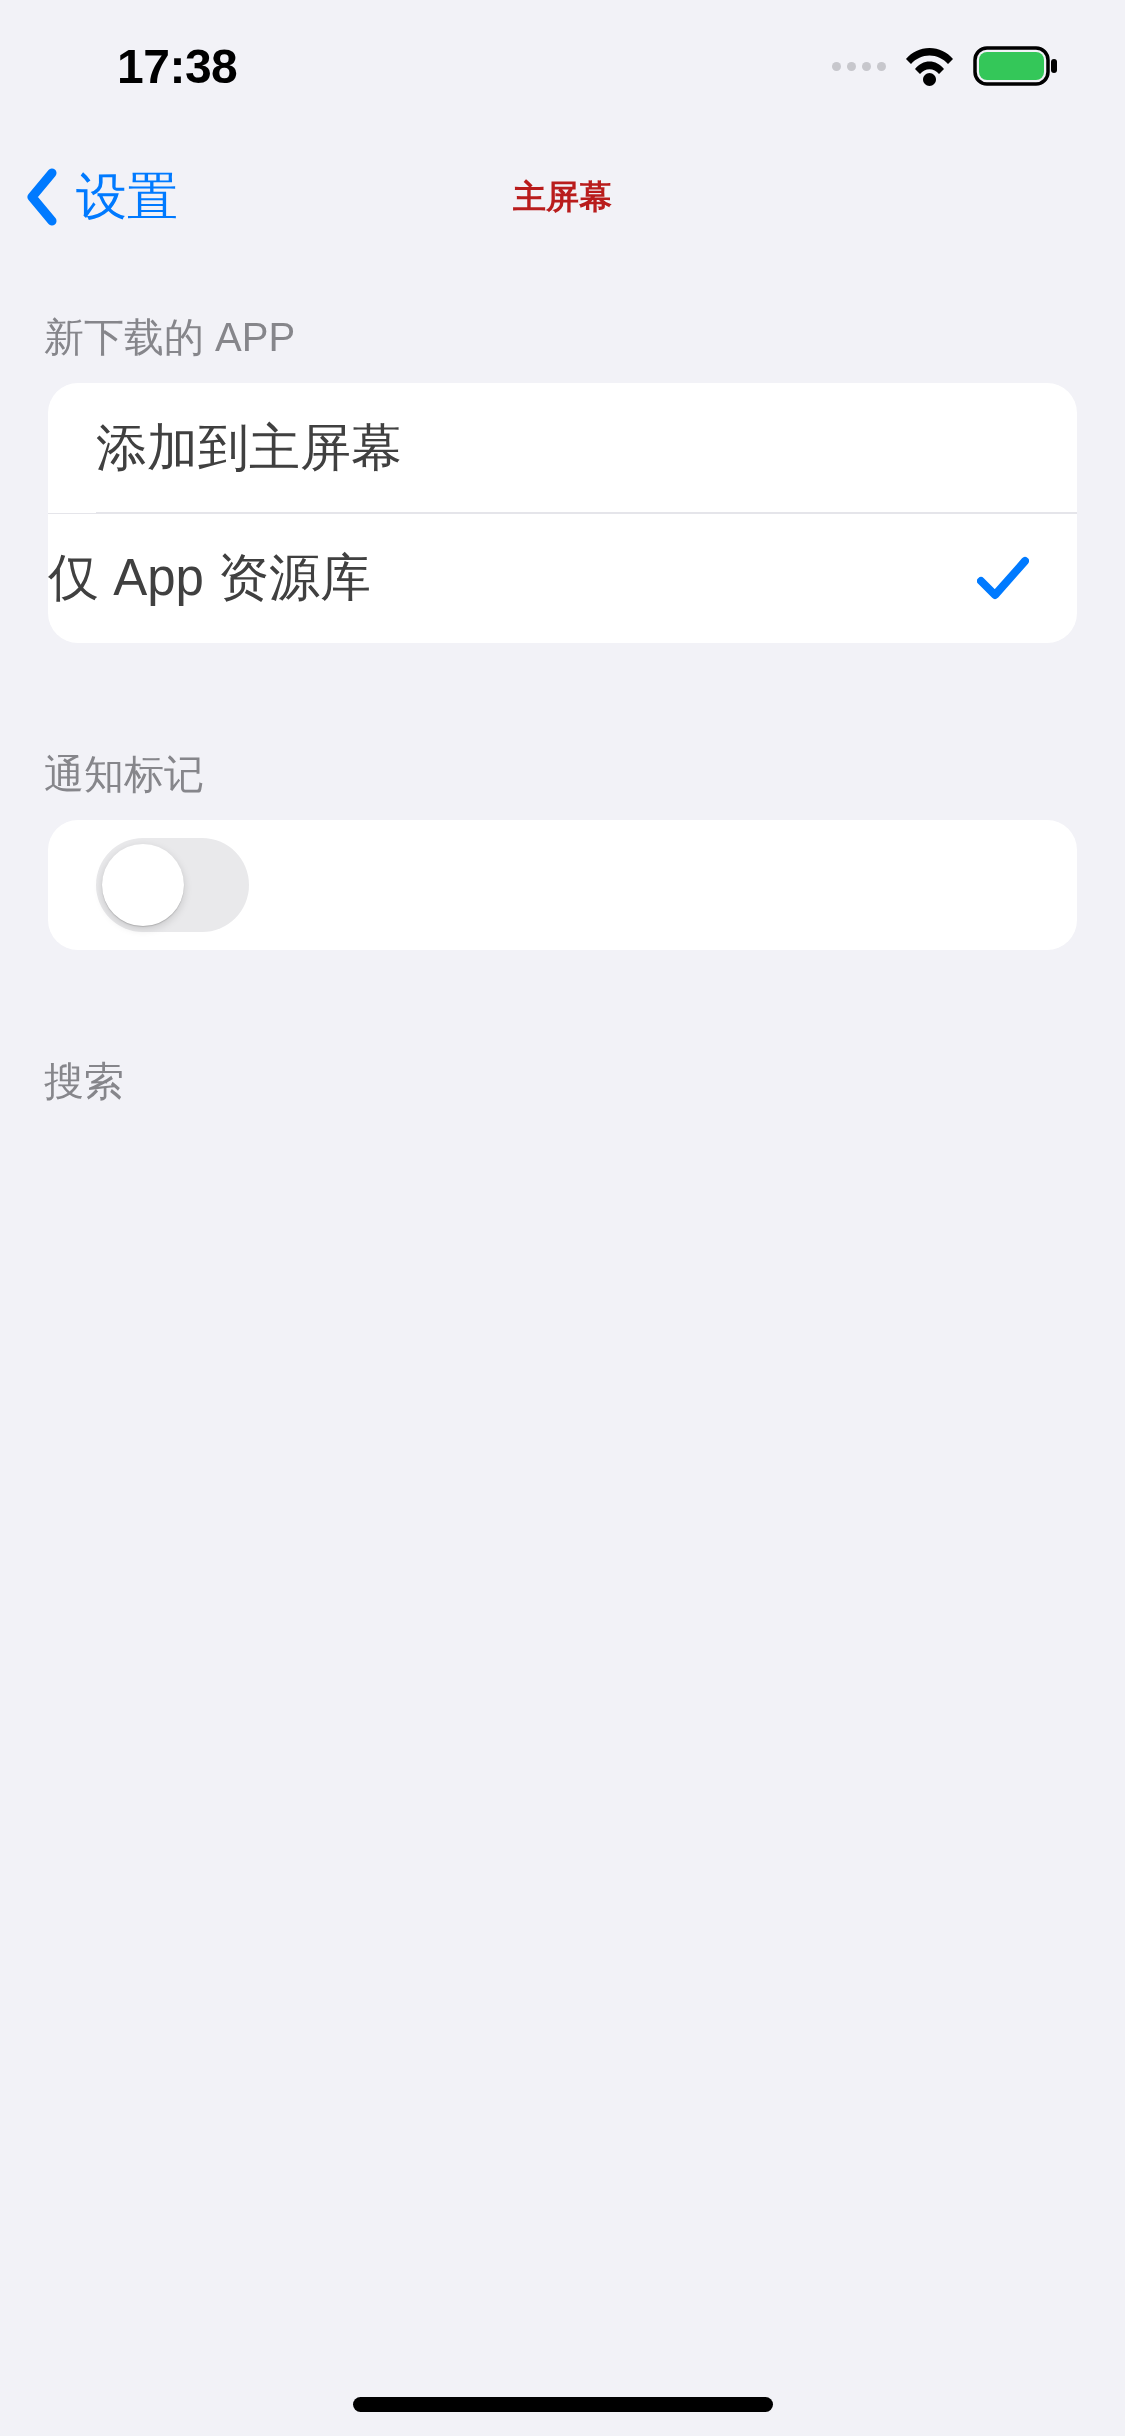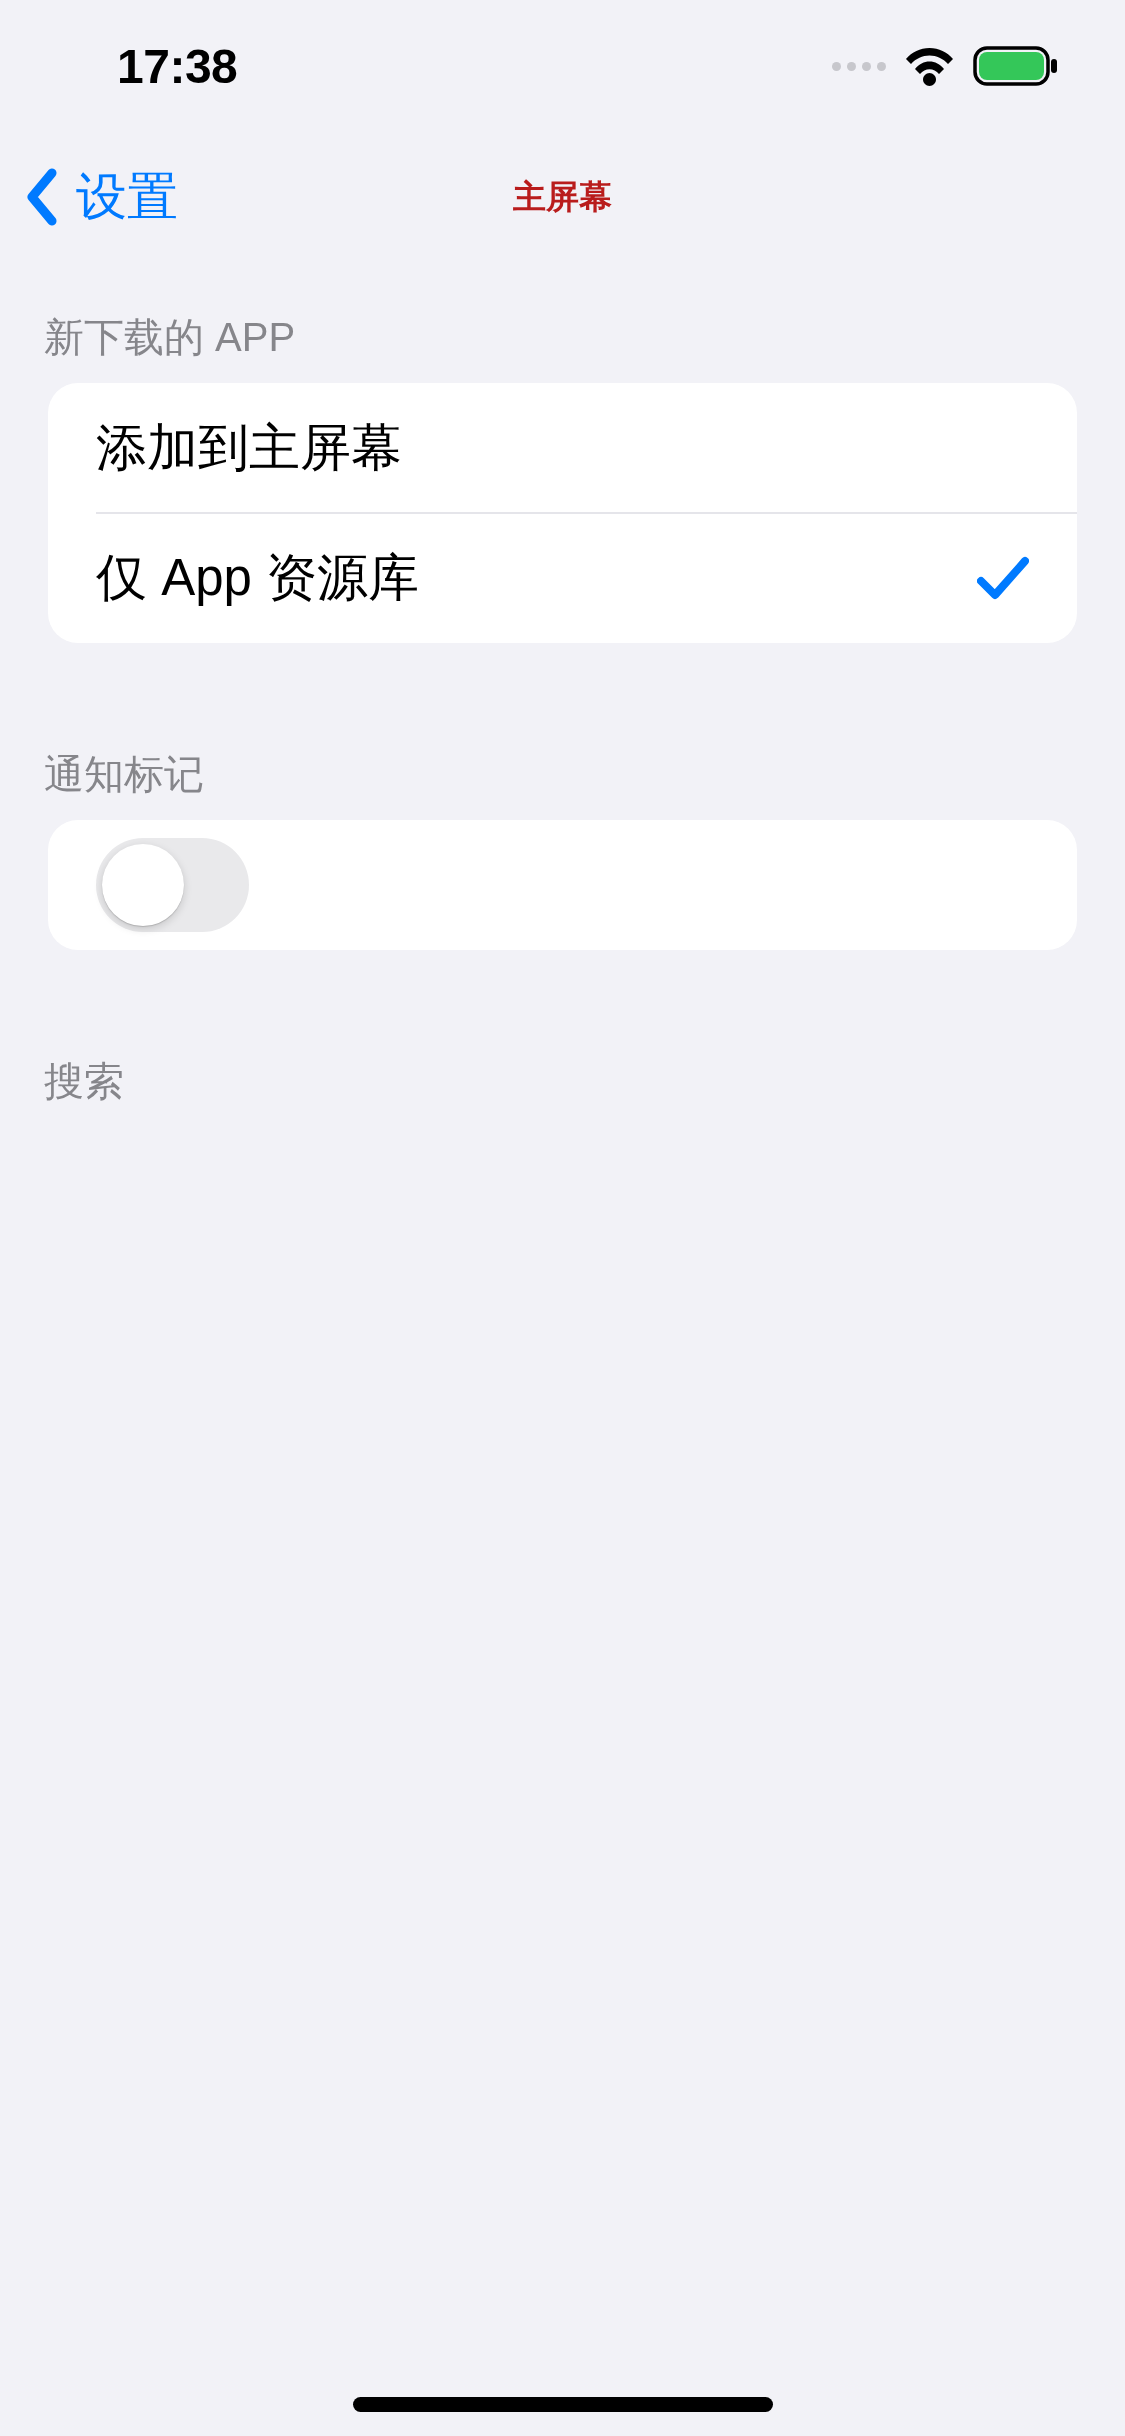--- a/index.html
+++ b/index.html
@@ -96,38 +96,37 @@
     }
     .row {
       display: flex;
       align-items: center;
       justify-content: space-between;
       padding: 0 48px;
       height: 130px;
     }
     .row + .row {
       border-top: 1.5px solid #e5e5ea;
-      margin-left: 48px;
       padding-left: 0;
     }
     .row-with-sep {
       position: relative;
     }
     .row-with-sep::after {
       content: "";
       position: absolute;
       left: 48px;
       right: 0;
       bottom: 0;
       height: 1.5px;
       background: #e5e5ea;
     }
     .row-label {
       font-size: 51px;
-      color: #000000;
+      color: #404040;
       font-weight: 400;
     }
     .check-icon svg { display: block; }
 
     .gap {
       height: 104px;
     }
 
     
     .toggle {

